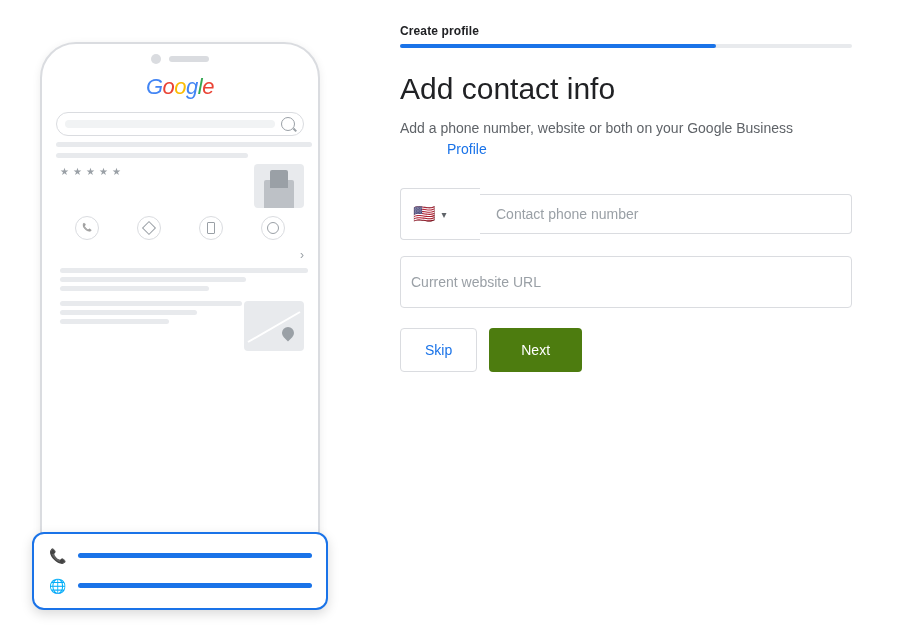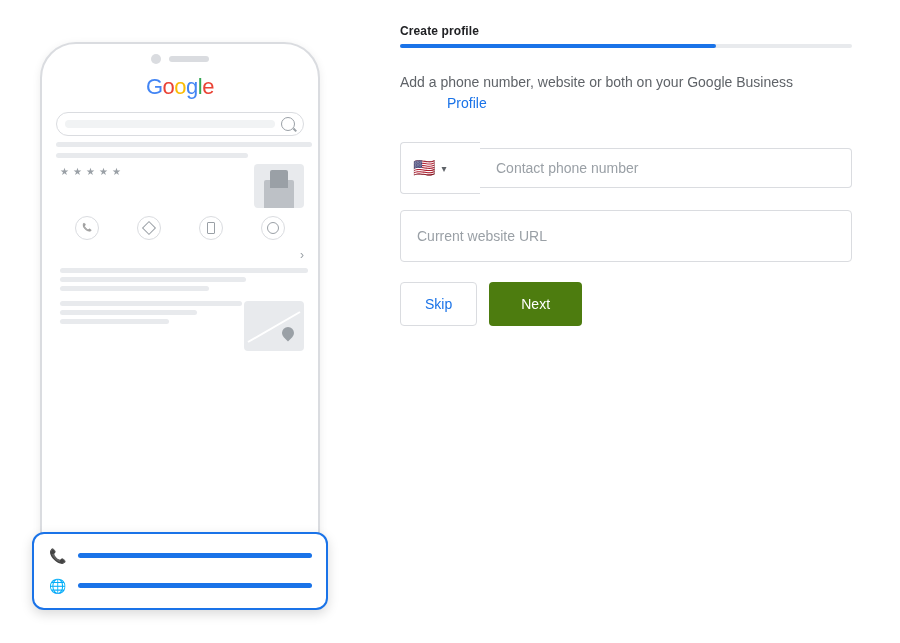--- a/index.html
+++ b/index.html
@@ -64,20 +64,21 @@
       gap: 6px;
     }
 
     
     .google-logo {
       text-align: center;
       font-size: 22px;
       font-weight: 400;
       margin: 4px 0 6px;
       letter-spacing: -0.5px;
+      font-style: italic;
     }
     .g-blue { color: #4285F4; }
     .g-red { color: #EA4335; }
     .g-yellow { color: #FBBC05; }
     .g-green { color: #34A853; }
 
     .search-bar {
       display: flex;
       align-items: center;
       border: 1px solid #dadce0;
@@ -434,21 +435,21 @@
     .phone-number-input::placeholder {
       color: #9aa0a6;
     }
 
     
     .url-input {
       width: 100%;
       height: 52px;
       border: 1px solid #dadce0;
       border-radius: 4px;
-      padding: 0 16px;
+      padding: 0 10px;
       font-size: 14px;
       color: #5f6368;
       outline: none;
       margin-bottom: 20px;
       background: #fff;
     }
 
     .url-input::placeholder {
       color: #9aa0a6;
     }
@@ -591,20 +592,21 @@
 
 <div class="right-panel">
 
   <div class="progress-section">
     <div class="progress-label">Create profile</div>
     <div class="progress-track">
       <div class="progress-fill" style="width: 70%"></div>
     </div>
   </div>
 
+  <h1 class="form-title">Add contact info</h1>
 
   <p class="form-subtitle">
     <span>Add a phone number, website or both on your Google Business </span><span class="highlight">Profile</span>
   </p>
 
   <div class="phone-input-row">
     <div class="country-selector">
       <span class="flag-icon">🇺🇸</span>
       <span class="dropdown-arrow">▾</span>
     </div>

